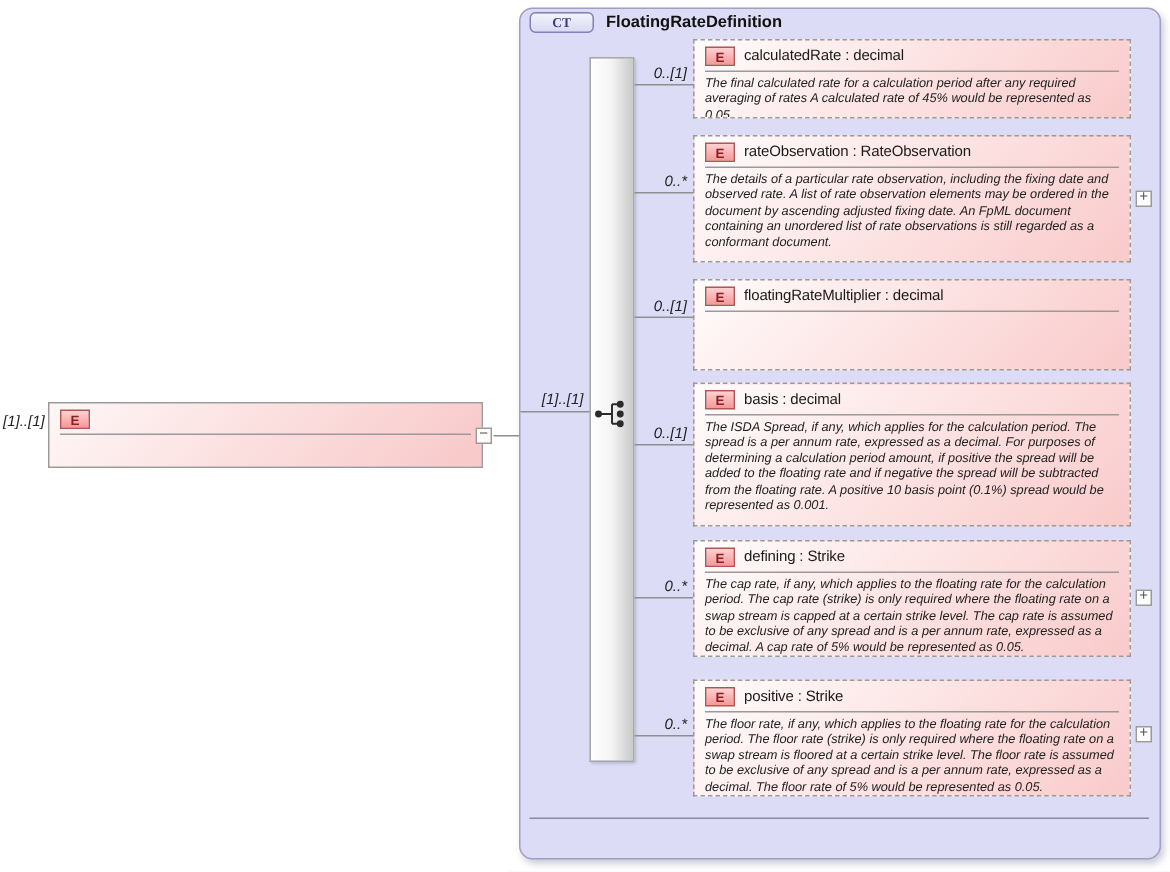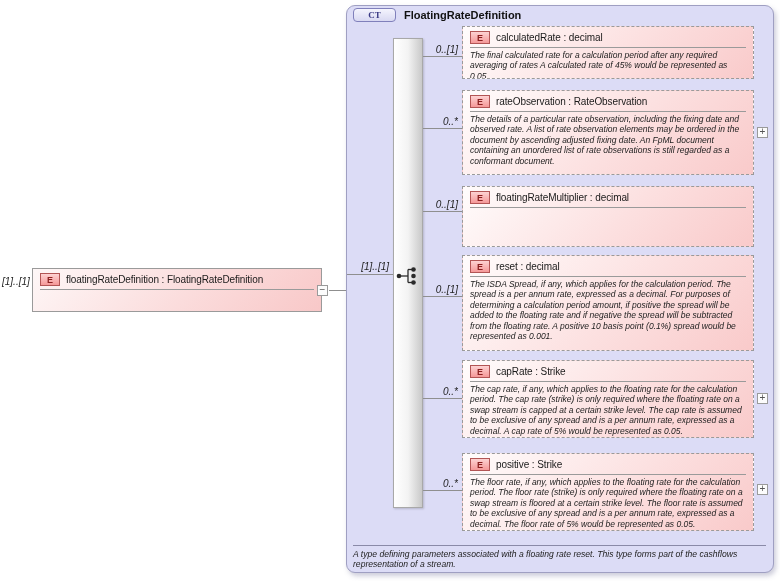--- a/index.html
+++ b/index.html
@@ -70,21 +70,20 @@
 </head>
 <body>
 
 <div class="canvas">
 
   <div class="mult" style="left:2px; top:276px; width:28px;">[1]..[1]</div>
 
   <div class="ebox solid" style="left:32px; top:268px; width:290px; height:44px;">
     <div class="ehdr">
       <span class="eicon">E</span>
-      <span class="ename"><span>floatingRateDefinition</span><span style="white-space:pre"> : </span><span>FloatingRateDefinition</span></span>
     </div>
     <div class="esepline"></div>
   </div>
 
   <div class="togglebox" style="left:317px; top:285px;">−</div>
   <div class="hline" style="left:329px; top:290px; width:17px;"></div>
 
   <div class="ct"></div>
 
   <div class="cthdr">
@@ -137,46 +136,45 @@
       <span class="ename"><span>floatingRateMultiplier</span><span style="white-space:pre"> : </span><span>decimal</span></span>
     </div>
     <div class="esepline"></div>
   </div>
 
   <div class="hline" style="left:423px; top:296px; width:39px;"></div>
   <div class="mult" style="left:415px; top:284px; width:43px; text-align:right;">0..[1]</div>
   <div class="ebox" style="left:462px; top:255px; width:292px; height:96px;">
     <div class="ehdr">
       <span class="eicon">E</span>
-      <span class="ename"><span>reset</span><span style="white-space:pre"> : </span><span>decimal</span></span>
+      <span class="ename"><span>basis</span><span style="white-space:pre"> : </span><span>decimal</span></span>
     </div>
     <div class="esepline"></div>
     <div class="eann">The ISDA Spread, if any, which applies for the calculation period. The spread is a per annum rate, expressed as a decimal. For purposes of determining a calculation period amount, if positive the spread will be added to the floating rate and if negative the spread will be subtracted from the floating rate. A positive 10 basis point (0.1%) spread would be represented as 0.001.</div>
   </div>
 
   <div class="hline" style="left:423px; top:398px; width:39px;"></div>
   <div class="mult" style="left:415px; top:386px; width:43px; text-align:right;">0..*</div>
   <div class="ebox" style="left:462px; top:360px; width:292px; height:78px;">
     <div class="ehdr">
       <span class="eicon">E</span>
-      <span class="ename"><span>capRate</span><span style="white-space:pre"> : </span><span>Strike</span></span>
+      <span class="ename"><span>defining</span><span style="white-space:pre"> : </span><span>Strike</span></span>
     </div>
     <div class="esepline"></div>
     <div class="eann">The cap rate, if any, which applies to the floating rate for the calculation period. The cap rate (strike) is only required where the floating rate on a swap stream is capped at a certain strike level. The cap rate is assumed to be exclusive of any spread and is a per annum rate, expressed as a decimal. A cap rate of 5% would be represented as 0.05.</div>
   </div>
   <div class="togglebox" style="left:757px; top:393px;">+</div>
 
   <div class="hline" style="left:423px; top:490px; width:39px;"></div>
   <div class="mult" style="left:415px; top:478px; width:43px; text-align:right;">0..*</div>
   <div class="ebox" style="left:462px; top:453px; width:292px; height:78px;">
     <div class="ehdr">
       <span class="eicon">E</span>
       <span class="ename"><span>positive</span><span style="white-space:pre"> : </span><span>Strike</span></span>
     </div>
     <div class="esepline"></div>
     <div class="eann">The floor rate, if any, which applies to the floating rate for the calculation period. The floor rate (strike) is only required where the floating rate on a swap stream is floored at a certain strike level. The floor rate is assumed to be exclusive of any spread and is a per annum rate, expressed as a decimal. The floor rate of 5% would be represented as 0.05.</div>
   </div>
   <div class="togglebox" style="left:757px; top:484px;">+</div>
 
   <div class="ctsep"></div>
-  <div class="ctann">A type defining parameters associated with a floating rate reset. This type forms part of the cashflows representation of a stream.</div>
 
 </div>
 
 </body></html>

